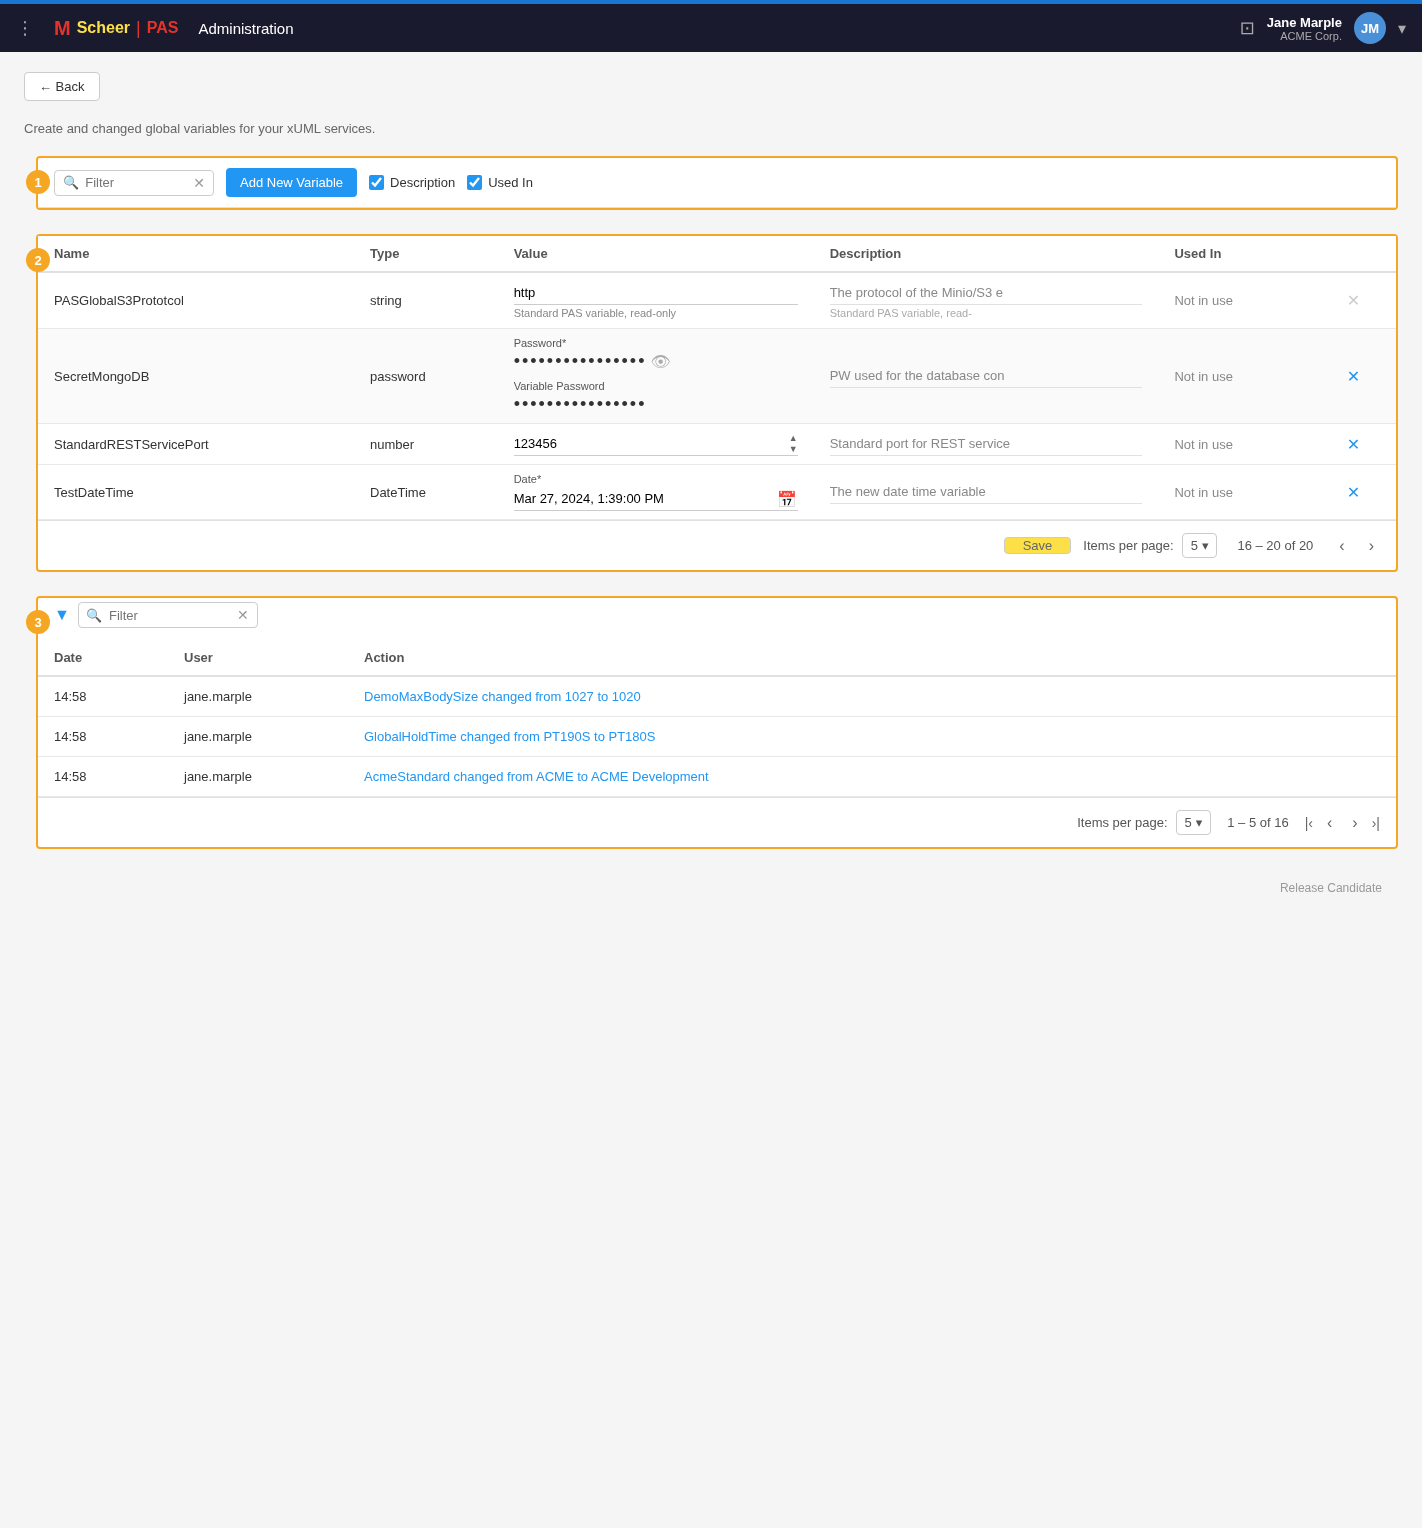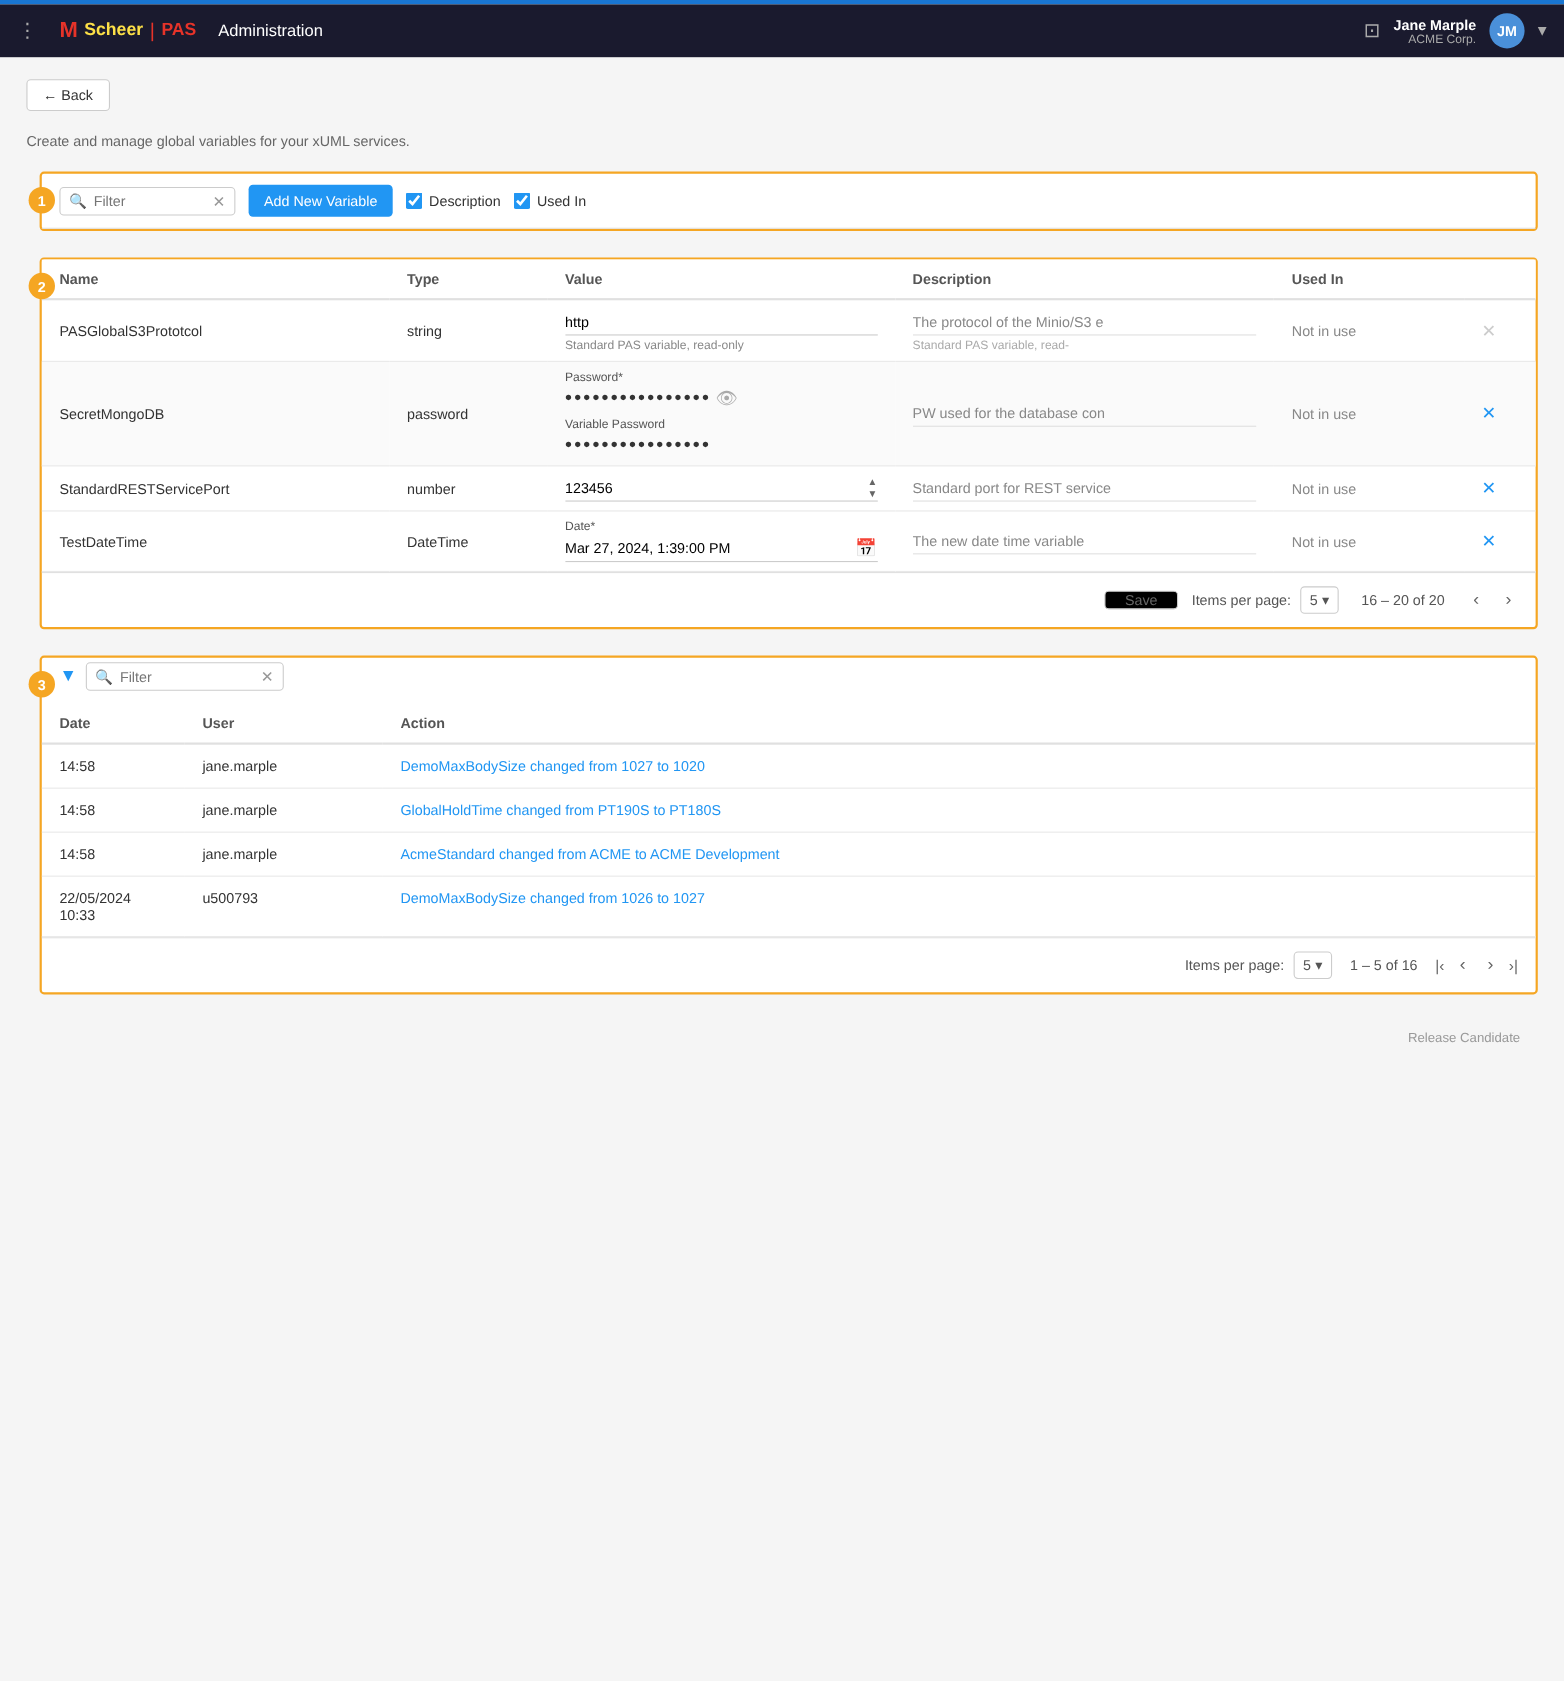--- a/index.html
+++ b/index.html
@@ -149,21 +149,21 @@
       font-size: 13px; width: 100%; padding: 4px 0; background: transparent;
     }
     .cal-icon { color: #666; cursor: pointer; font-size: 16px; position: absolute; right: 0; }
 
     
     .table-footer {
       display: flex; align-items: center; justify-content: flex-end;
       padding: 12px 16px; gap: 12px; border-top: 1px solid #e0e0e0;
     }
     .save-btn {
-      border: 1px solid #ccc; background: #000000; padding: 0 18px;
+      border: 1px solid #ccc; background: #fde047; padding: 0 18px;
       border-radius: 4px; cursor: pointer; font-size: 13px; color: #666;
     }
     .items-per-page { display: flex; align-items: center; gap: 8px; font-size: 13px; color: #555; }
     .items-select-wrapper {
       border: 1px solid #ccc; border-radius: 4px; padding: 4px 8px;
       display: flex; align-items: center; gap: 4px; cursor: pointer;
     }
     .page-info { font-size: 13px; color: #555; margin: 0 8px; }
     .page-nav-btn { background: none; border: none; cursor: pointer; color: #666; font-size: 16px; padding: 2px 6px; }
     .page-nav-btn:disabled { color: #ccc; cursor: default; }
@@ -239,21 +239,21 @@
     <span class="nav-icon">▾</span>
   </div>
 </nav>
 
 <div class="page-content">
 
   
   <button class="back-btn">← Back</button>
 
   
-  <p class="page-subtitle">Create and manage global variables for your xUML services.</p>
+  <p class="page-subtitle">Create and changed global variables for your xUML services.</p>
 
   
   <div class="section-wrapper">
     <div class="section-badge">1</div>
     <div class="toolbar">
       <div class="filter-input-wrapper">
         <span>🔍</span>
         <input class="filter-input" type="text" placeholder="Filter" style="">
         <span class="filter-clear">✕</span>
       </div>
@@ -417,25 +417,20 @@
         <tr>
           <td>14:58</td>
           <td>jane.marple</td>
           <td class="history-action">GlobalHoldTime changed from PT190S to PT180S</td>
         </tr>
         <tr>
           <td>14:58</td>
           <td>jane.marple</td>
           <td class="history-action">AcmeStandard changed from ACME to ACME Development</td>
         </tr>
-        <tr>
-          <td>22/05/2024<br>10:33</td>
-          <td>u500793</td>
-          <td class="history-action">DemoMaxBodySize changed from 1026 to 1027</td>
-        </tr>
       </tbody>
     </table>
 
     <div class="history-footer">
       <div class="items-per-page">
         <span>Items per page:</span>
         <div class="items-select-wrapper">
           <span>5</span>
           <span>▾</span>
         </div>

